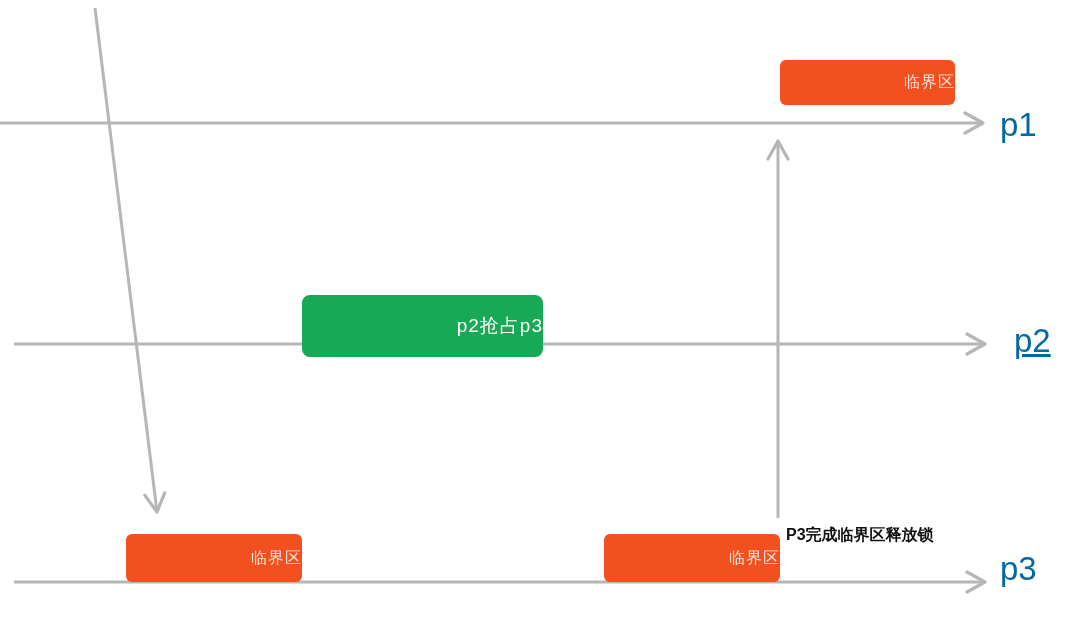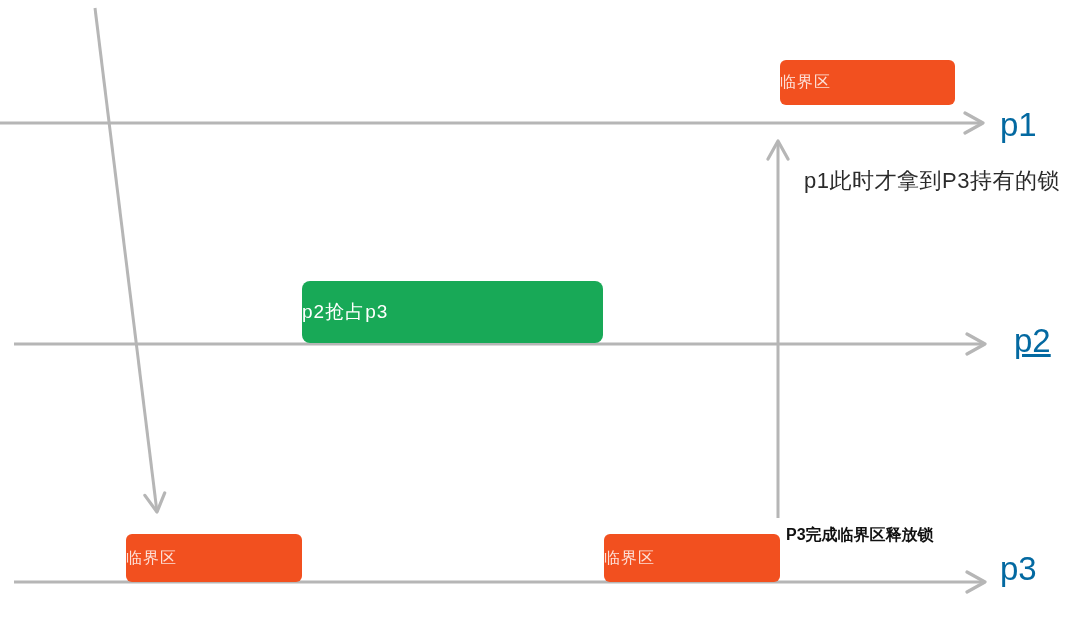--- a/index.html
+++ b/index.html
@@ -17,39 +17,39 @@
   }
   .stage svg.canvas {
     position: absolute;
     left: 0; top: 0;
     width: 1080px; height: 617px;
   }
   .block {
     position: absolute;
     display: flex;
     align-items: center;
-    justify-content: flex-start;
+    justify-content: flex-end;
     box-sizing: border-box;
   }
   .block.orange {
     background: #F2501F;
     border-radius: 6px;
     color: rgba(255,255,255,0.82);
     font-size: 16px;
     letter-spacing: 1px;
   }
   .block.green {
     background: #18A957;
     border-radius: 8px;
     color: #ffffff;
     font-size: 19px;
     letter-spacing: 1px;
   }
   .block-p1-cs   { left: 780px; top: 60px;  width: 175px; height: 45px; }
-  .block-p2-pre  { left: 302px; top: 281px; width: 301px; height: 62px; }
+  .block-p2-pre  { left: 302px; top: 295px; width: 241px; height: 62px; }
   .block-p3-cs1  { left: 126px; top: 534px; width: 176px; height: 48px; }
   .block-p3-cs2  { left: 604px; top: 534px; width: 176px; height: 48px; }
 
   .note {
     position: absolute;
     color: #2b2b2b;
     white-space: nowrap;
   }
   .note-top-left { left: 106px; top: 21px;  font-size: 22px; letter-spacing: 0.5px; }
   .note-right    { left: 804px; top: 166px; font-size: 22px; letter-spacing: 0.5px; }
@@ -79,21 +79,20 @@
     </defs>
 
     <line x1="0" y1="123" x2="983" y2="123" stroke="#B6B6B6" stroke-width="3" marker-end="url(#arrow)"></line>
     <line x1="14" y1="344" x2="985" y2="344" stroke="#B6B6B6" stroke-width="3" marker-end="url(#arrow)"></line>
     <line x1="14" y1="582" x2="985" y2="582" stroke="#B6B6B6" stroke-width="3" marker-end="url(#arrow)"></line>
 
     <line x1="95" y1="8" x2="157" y2="512" stroke="#B6B6B6" stroke-width="3" marker-end="url(#arrow)"></line>
     <line x1="778" y1="518" x2="778" y2="141" stroke="#B6B6B6" stroke-width="3" marker-end="url(#arrow)"></line>
   </svg>
 
-  <div class="note note-right">p1此时才拿到P3持有的锁</div>
   <div class="note note-release">P3完成临界区释放锁</div>
 
   <div class="tl-label tl-label-p1">p1</div>
   <div class="tl-label tl-label-p2">p2</div>
   <div class="tl-label tl-label-p3">p3</div>
 
   <div class="block orange block-p1-cs">
     <span>临界区</span>
   </div>
 

